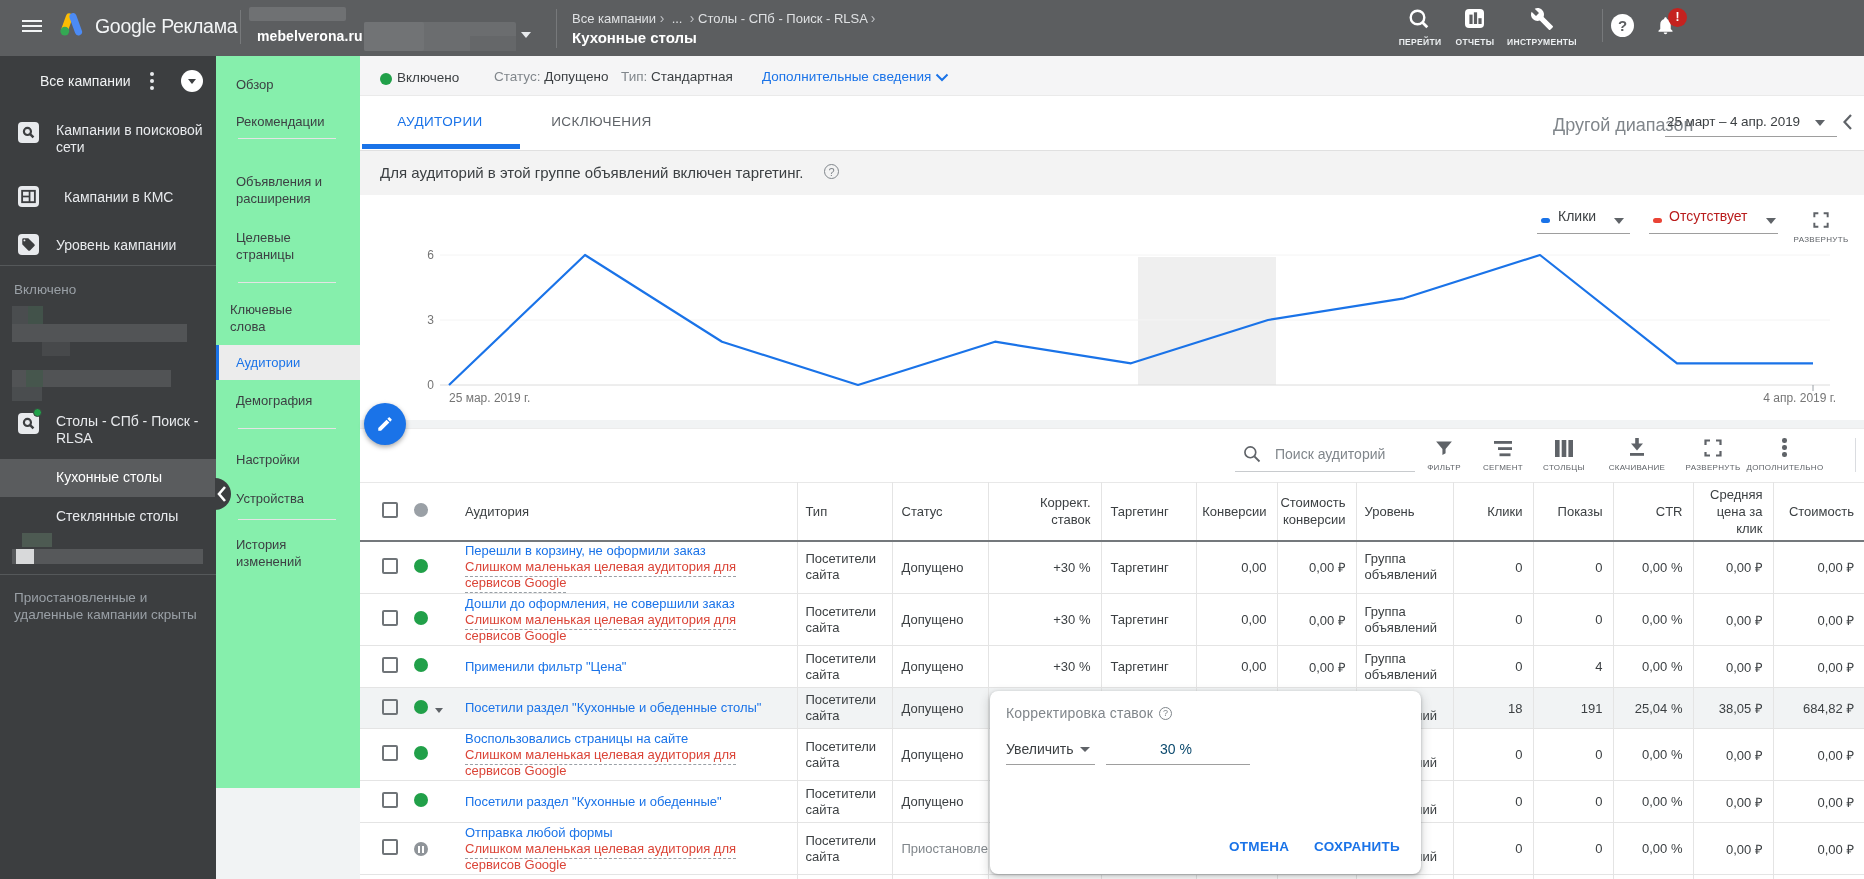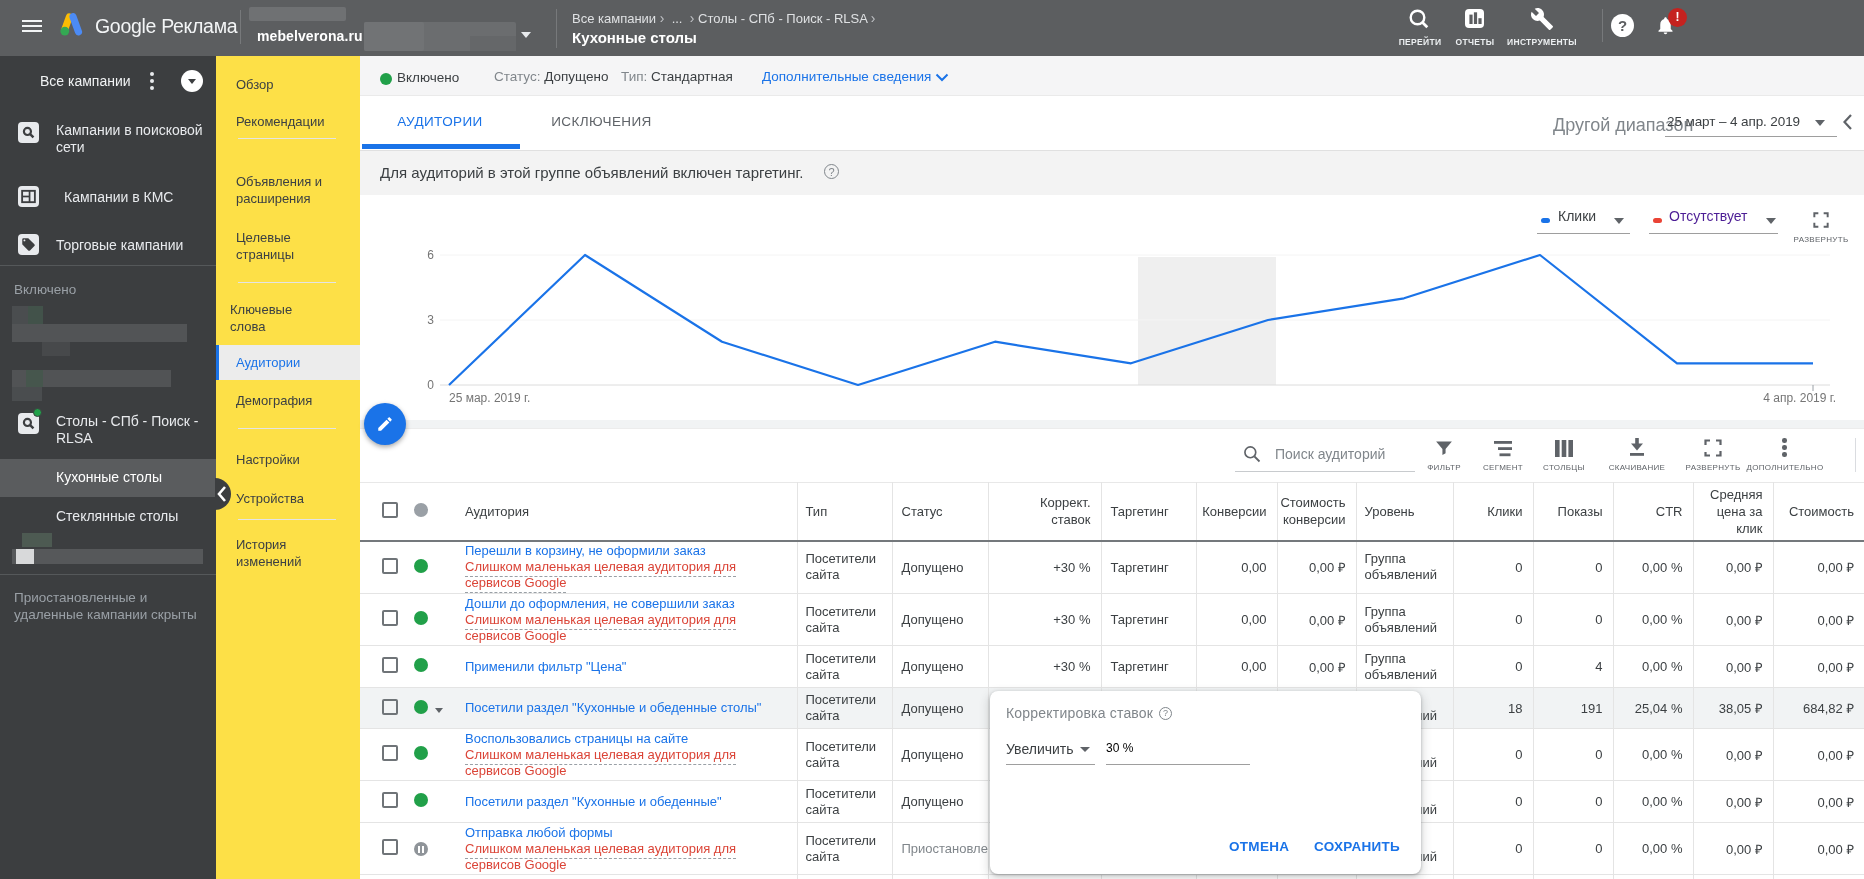--- a/index.html
+++ b/index.html
@@ -82,21 +82,21 @@
   <svg class="a" style="left:20px;top:132px" width="17" height="17" viewBox="0 0 24 24">
       <rect x="3" y="4" width="18" height="16" fill="none" stroke="#3c3e40" stroke-width="2.6"></rect>
       <line x1="13.5" y1="4" x2="13.5" y2="20" stroke="#3c3e40" stroke-width="2.4"></line>
       <line x1="3" y1="12" x2="13" y2="12" stroke="#3c3e40" stroke-width="2.4"></line>
     </svg>
   <div class="a nw" style="left:64px;top:133px">Кампании в КМС</div>
   <div class="a" style="left:18px;top:178px;width:21px;height:21px;background:#e8eaed;border-radius:4px"></div>
   <svg class="a" style="left:21px;top:181px" width="15" height="15" viewBox="0 0 24 24">
       <path fill="#3c3e40" d="M21.4 11.6l-9-9C12 2.2 11.5 2 11 2H4c-1.1 0-2 .9-2 2v7c0 .5.2 1 .6 1.4l9 9c.4.4.9.6 1.4.6s1-.2 1.4-.6l7-7c.4-.4.6-.9.6-1.4s-.2-1-.6-1.4zM5.5 7C4.7 7 4 6.3 4 5.5S4.7 4 5.5 4 7 4.7 7 5.5 6.3 7 5.5 7z"></path>
     </svg>
-  <div class="a nw" style="left:56px;top:181px">Торговые кампании</div>
+  <div class="a nw" style="left:56px;top:181px">Уровень кампании</div>
   <div class="a" style="left:0;top:209px;width:216px;height:1px;background:#55585a"></div>
   <div class="a nw" style="left:14px;top:226px;font-size:13.5px;color:#9aa0a6">Включено</div>
   <div class="a" style="left:12px;top:250px;width:30px;height:18px;background:#4a4d4f"></div>
   <div class="a" style="left:28px;top:250px;width:15px;height:18px;background:#42524a"></div>
   <div class="a" style="left:12px;top:268px;width:175px;height:18px;background:#525456"></div>
   <div class="a" style="left:42px;top:286px;width:28px;height:14px;background:#47494b"></div>
   <div class="a" style="left:12px;top:314px;width:159px;height:17px;background:#515355"></div>
   <div class="a" style="left:26px;top:314px;width:17px;height:17px;background:#46564d"></div>
   <div class="a" style="left:12px;top:331px;width:30px;height:14px;background:#4a4d4f"></div>
   <div class="a" style="left:18px;top:357px;width:21px;height:21px;background:#e8eaed;border-radius:4px"></div>
@@ -115,21 +115,21 @@
   <div class="a" style="left:0;top:518px;width:216px;height:1px;background:#55585a"></div>
   <div class="a" style="left:14px;top:534px;font-size:13.5px;color:#9aa0a6;line-height:16.5px">Приостановленные и<br>удаленные кампании скрыты</div>
 </div>
 <div class="a" style="left:215px;top:478px;width:16px;height:32px;overflow:hidden;z-index:5">
   <div class="a" style="left:-16px;top:0;width:32px;height:32px;border-radius:50%;background:#3c3e40"></div>
   <svg class="a" style="left:1px;top:7px" width="12" height="18" viewBox="0 0 12 18">
       <polyline points="9,2 3,9 9,16" fill="none" stroke="#fff" stroke-width="2.6"></polyline>
     </svg>
 </div>
 
-<div class="a" style="left:216px;top:56px;width:144px;height:823px;background:#fde047;font-size:13px;color:#3c4043">
+<div class="a" style="left:216px;top:56px;width:144px;height:732px;background:#86efac;font-size:13px;color:#3c4043">
   <div class="a nw" style="left:20px;top:21px">Обзор</div>
   <div class="a nw" style="left:20px;top:58px">Рекомендации</div>
   <div class="a" style="left:22px;top:82px;width:98px;height:1px;background:#e4e4e4"></div>
   <div class="a" style="left:20px;top:117px;line-height:17px">Объявления и<br>расширения</div>
   <div class="a" style="left:20px;top:173px;line-height:17px">Целевые<br>страницы</div>
   <div class="a" style="left:22px;top:226px;width:98px;height:1px;background:#e4e4e4"></div>
   <div class="a" style="left:14px;top:245px;line-height:17px">Ключевые<br>слова</div>
   <div class="a" style="left:0;top:289px;width:144px;height:35px;background:#ececec"></div>
   <div class="a" style="left:0;top:289px;width:3px;height:35px;background:#1a73e8"></div>
   <div class="a nw" style="left:20px;top:299px;color:#1a73e8">Аудитории</div>
@@ -180,21 +180,21 @@
     <text x="74" y="129" font-size="12" fill="#757575" text-anchor="end" font-family="Liberation Sans">3</text>
     <text x="74" y="194" font-size="12" fill="#757575" text-anchor="end" font-family="Liberation Sans">0</text>
     <text x="89" y="207" font-size="12" fill="#757575" font-family="Liberation Sans">25 мар. 2019 г.</text>
     <text x="1476" y="207" font-size="12" fill="#757575" text-anchor="end" font-family="Liberation Sans">4 апр. 2019 г.</text>
   </svg>
   <div class="a" style="left:1181px;top:23px;width:9px;height:5px;border-radius:2.5px;background:#1a73e8"></div>
   <div class="a nw" style="left:1198px;top:13px;font-size:14px;color:#3c4043">Клики</div>
   <div class="a" style="left:1254px;top:23px;width:0;height:0;border-left:5px solid transparent;border-right:5px solid transparent;border-top:6px solid #5f6368"></div>
   <div class="a" style="left:1177px;top:38px;width:93px;height:1px;background:#9e9e9e"></div>
   <div class="a" style="left:1293px;top:23px;width:9px;height:5px;border-radius:2.5px;background:#ea4335"></div>
-  <div class="a nw" style="left:1309px;top:13px;font-size:14px;color:#4c1d95">Отсутствует</div>
+  <div class="a nw" style="left:1309px;top:13px;font-size:14px;color:#b91c1c">Отсутствует</div>
   <div class="a" style="left:1406px;top:23px;width:0;height:0;border-left:5px solid transparent;border-right:5px solid transparent;border-top:6px solid #5f6368"></div>
   <div class="a" style="left:1289px;top:38px;width:129px;height:1px;background:#9e9e9e"></div>
   <svg class="a" style="left:1453px;top:17px" width="16" height="16" viewBox="0 0 18 18">
       <path d="M1.5 6V1.5H6 M12 1.5h4.5V6 M16.5 12v4.5H12 M6 16.5H1.5V12" fill="none" stroke="#5f6368" stroke-width="2.2"></path>
     </svg>
   <div class="a lbl" style="left:1410px;top:40px;width:102px;text-align:center">РАЗВЕРНУТЬ</div>
 </div>
 <div class="a" style="left:364px;top:403px;width:42px;height:42px;border-radius:50%;background:#1a73e8;box-shadow:0 2px 5px rgba(0,0,0,.35);z-index:6">
   <svg class="a" style="left:12px;top:12px" width="18" height="18" viewBox="0 0 24 24">
       <path fill="#fff" d="M3 17.25V21h3.75L17.81 9.94l-3.75-3.75L3 17.25zM20.71 7.04c.39-.39.39-1.02 0-1.41l-2.34-2.34c-.39-.39-1.02-.39-1.41 0l-1.83 1.83 3.75 3.75 1.83-1.83z"></path>
@@ -415,17 +415,17 @@
       </tr>
 </tbody>
   </table>
 
 <div class="a" style="left:990px;top:691px;width:431px;height:183px;background:#fff;border-radius:8px;box-shadow:0 1px 3px rgba(60,64,67,.35),0 4px 10px 2px rgba(60,64,67,.18);z-index:10">
   <div class="a nw" style="left:16px;top:14px;font-size:14px;color:#80868b;letter-spacing:.2px">Корректировка ставок</div>
   <div class="a" style="left:169px;top:16px;width:13px;height:13px;border:1.2px solid #80868b;border-radius:50%;text-align:center;font-size:9px;color:#80868b;line-height:11px">?</div>
   <div class="a nw" style="left:16px;top:50px;font-size:14px;color:#3c4043">Увеличить</div>
   <div class="a" style="left:90px;top:56px;width:0;height:0;border-left:5px solid transparent;border-right:5px solid transparent;border-top:5.5px solid #5f6368"></div>
   <div class="a" style="left:16px;top:73px;width:89px;height:1px;background:#9e9e9e"></div>
-  <div class="a nw" style="left:116px;top:50px;width:140px;text-align:left;font-size:12px;color:#000000">30 %</div>
+  <div class="a nw" style="left:116px;top:50px;width:140px;text-align:center;font-size:14px;color:#0c4a6e">30 %</div>
   <div class="a" style="left:116px;top:73px;width:144px;height:1px;background:#9e9e9e"></div>
   <div class="a nw" style="left:239px;top:148px;font-size:13.5px;font-weight:bold;color:#1a73e8;letter-spacing:.3px">ОТМЕНА</div>
   <div class="a nw" style="left:324px;top:148px;font-size:13.5px;font-weight:bold;color:#1a73e8;letter-spacing:.3px">СОХРАНИТЬ</div>
 </div>
 
 </body></html>

